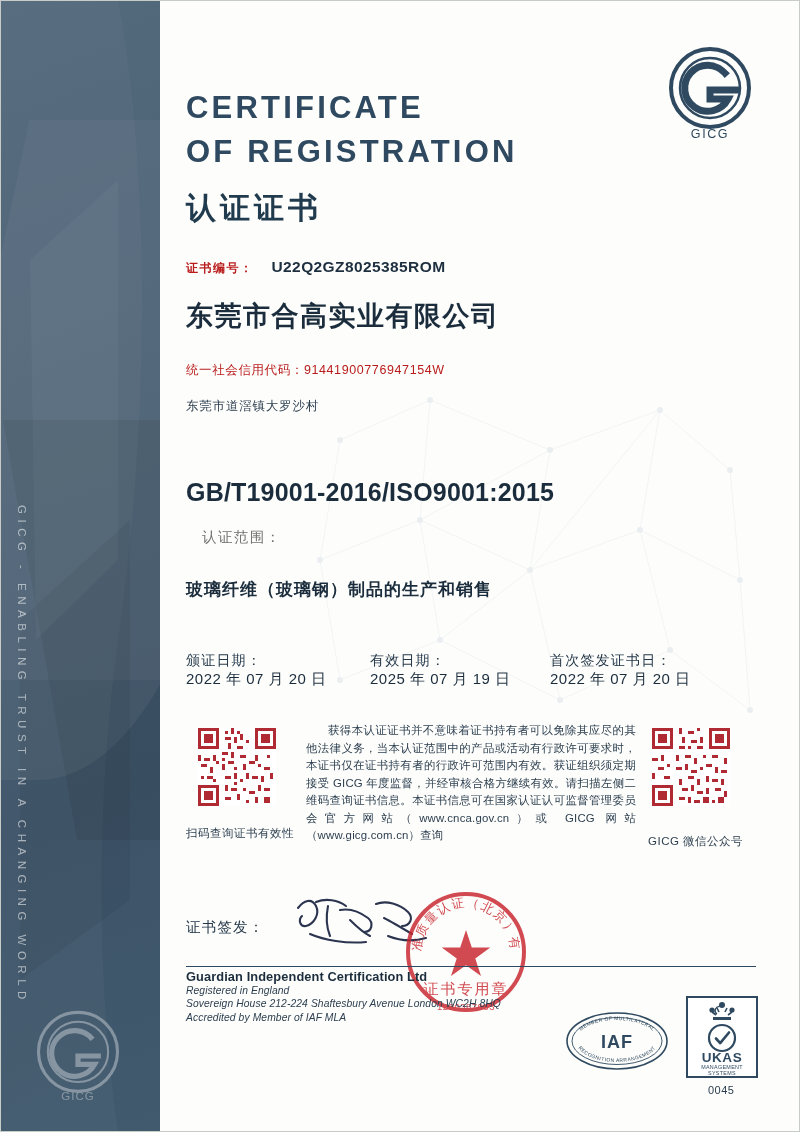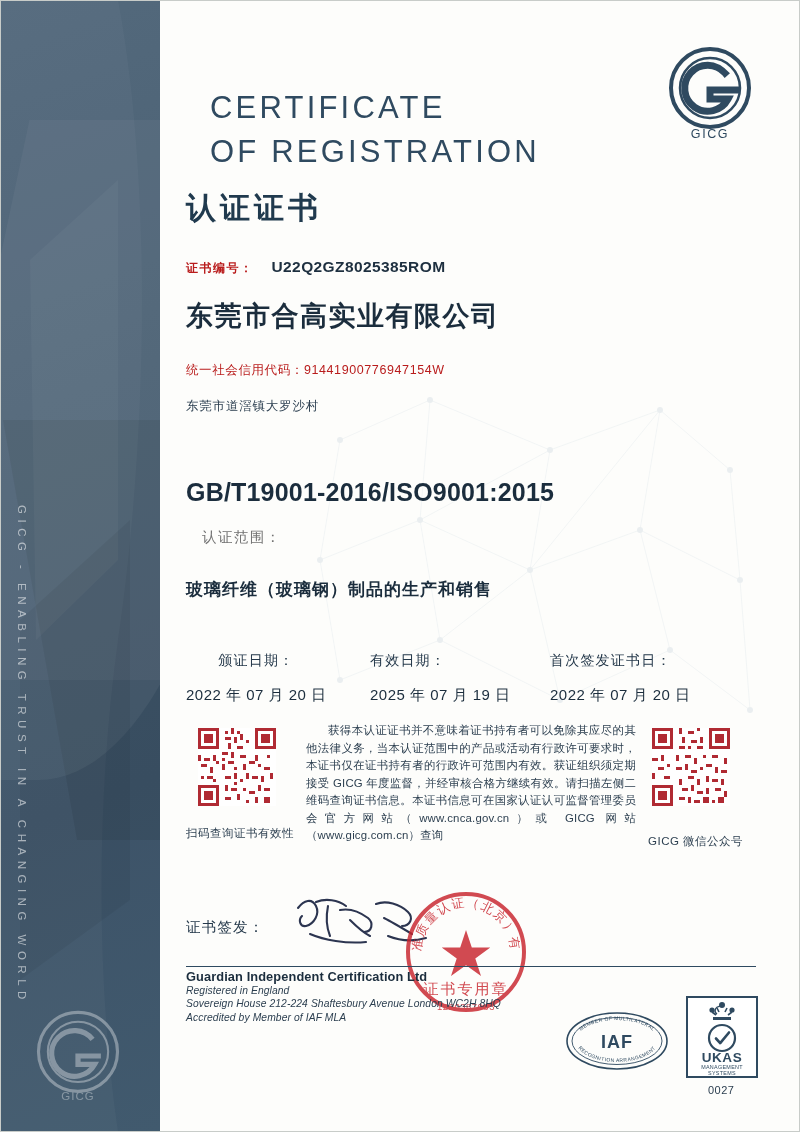--- a/index.html
+++ b/index.html
@@ -95,26 +95,25 @@
     top: 44px;
     width: 112px;
     height: 100px;
   }
 
   .title-en {
     position: absolute;
     left: 186px;
     top: 86px;
     font-size: 31px;
-    font-weight: normal;
+    font-weight: bold;
     letter-spacing: 3.2px;
     color: #2f4a60;
     line-height: 44px;
     font-family: "Liberation Sans", sans-serif;
-    margin-left: 24px;
   }
   .title-cn {
     position: absolute;
     left: 186px;
     top: 188px;
     font-size: 30px;
     font-weight: bold;
     letter-spacing: 4px;
     color: #203a4e;
   }
@@ -214,26 +213,25 @@
     top: 0;
   }
   .date-col .d-label {
     font-size: 14px;
     color: #24384a;
     letter-spacing: 1.2px;
     display: block;
   }
   .date-col .d-value {
     display: block;
-    margin-top: 16px;
     font-size: 15px;
     color: #1b2d3d;
     letter-spacing: 0.5px;
   }
-  .date-col-1 { left: 0; text-align: center; }
+  .date-col-1 { left: 0; }
   .date-col-2 { left: 184px; }
   .date-col-3 { left: 364px; }
 
   
   .qr {
     position: absolute;
     width: 78px;
     height: 78px;
     background: #fff;
   }
@@ -652,15 +650,15 @@
       <circle cx="46" cy="14" r="1.8" fill="#2f4a60"></circle>
       <path d="M27 21 h18 v3 h-18 z" fill="#2f4a60" stroke="none"></path>
     </g>
     <circle cx="36" cy="42" r="13" fill="none" stroke="#2f4a60" stroke-width="2.2"></circle>
     <path d="M30 42.5 l4.2 4.6 L43 36.5" fill="none" stroke="#2f4a60" stroke-width="2.6" stroke-linecap="round" stroke-linejoin="round"></path>
     <text x="36" y="66" font-size="13.5" font-weight="bold" fill="#2f4a60" text-anchor="middle" font-family="Liberation Sans, sans-serif" letter-spacing="0.6">UKAS</text>
     <text x="36" y="73" font-size="5.4" fill="#2f4a60" text-anchor="middle" font-family="Liberation Sans, sans-serif" letter-spacing="0.3">MANAGEMENT</text>
     <text x="36" y="78.5" font-size="5.4" fill="#2f4a60" text-anchor="middle" font-family="Liberation Sans, sans-serif" letter-spacing="0.3">SYSTEMS</text>
   </svg>
 
-  <div class="doc-number">0027</div>
+  <div class="doc-number">0045</div>
 
 </div>
 
 </body></html>

